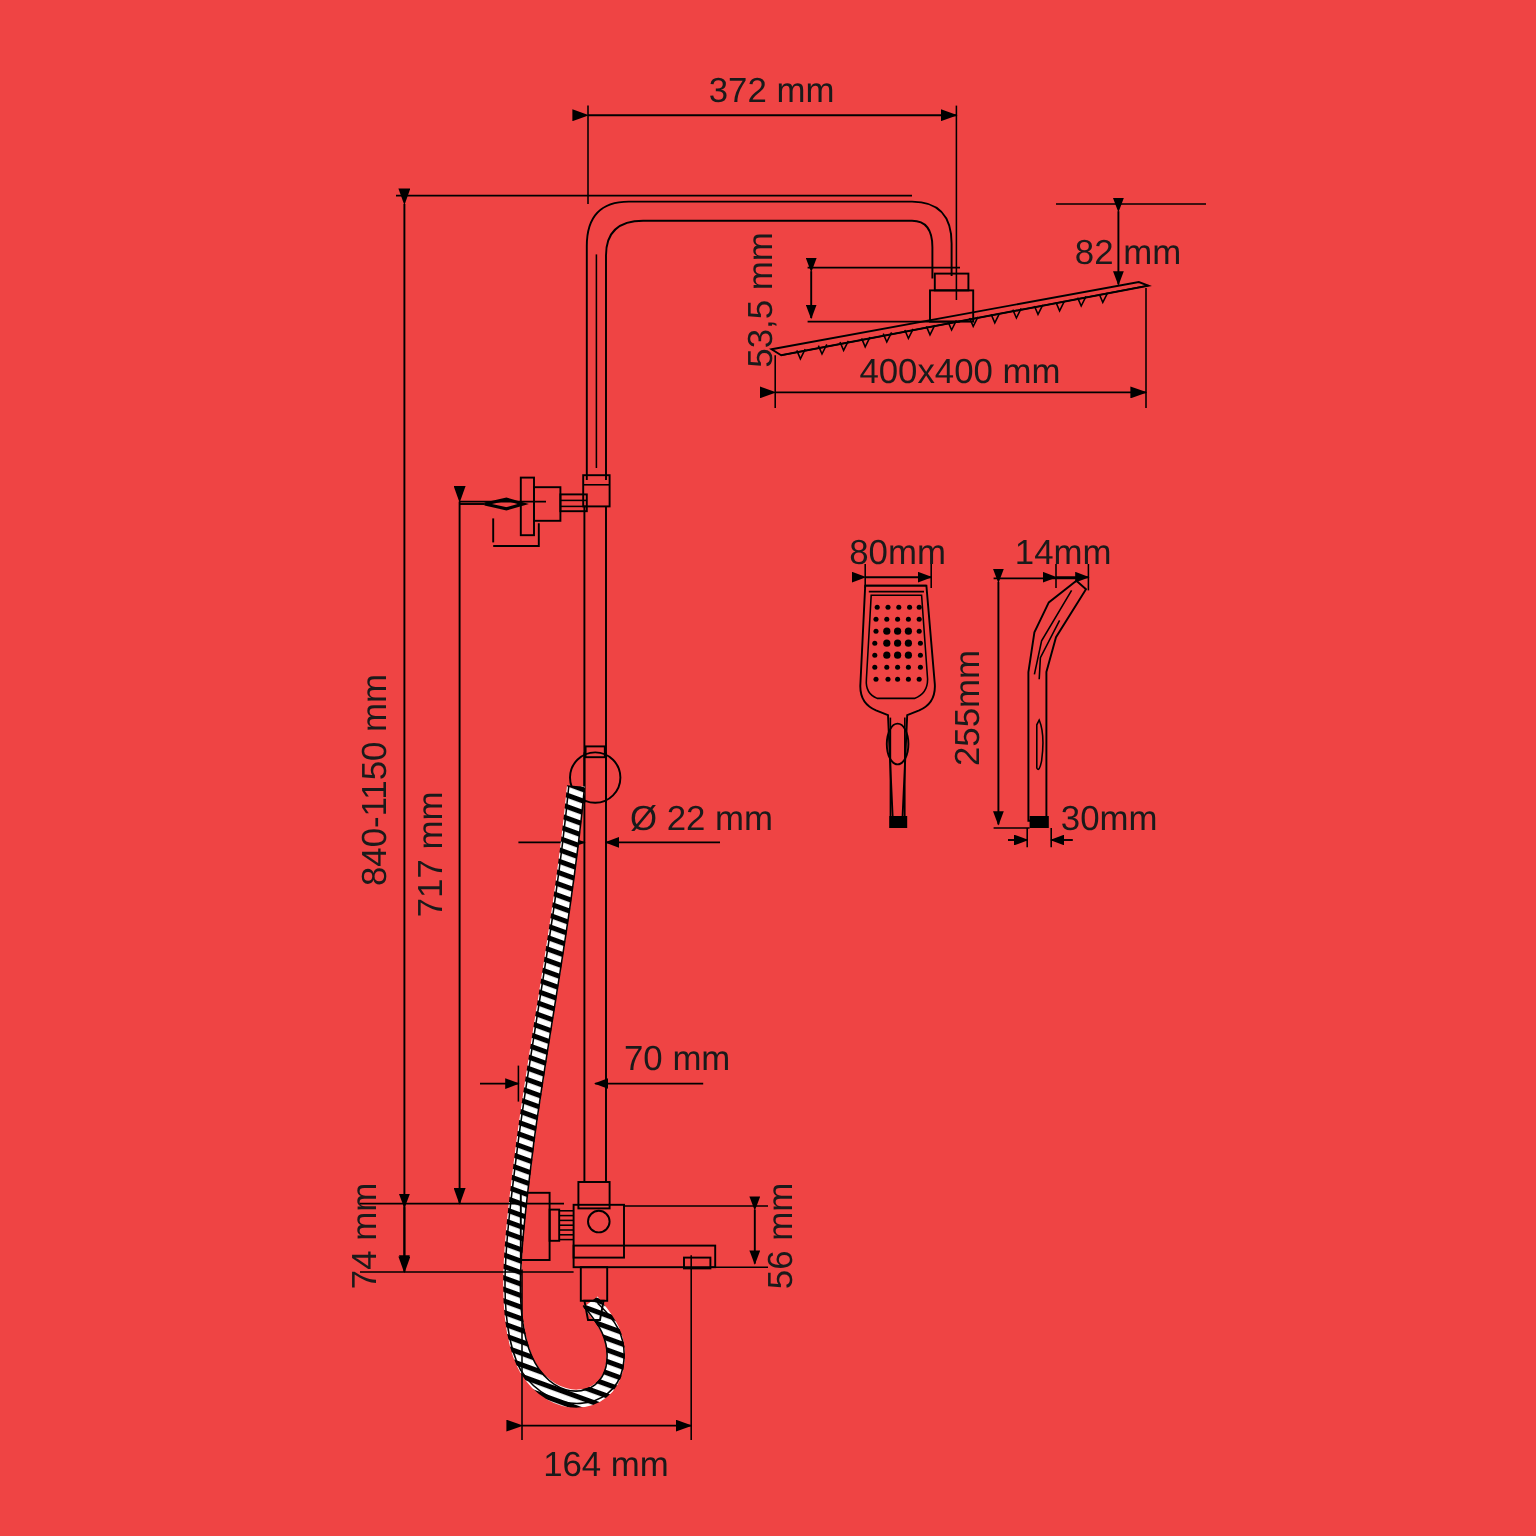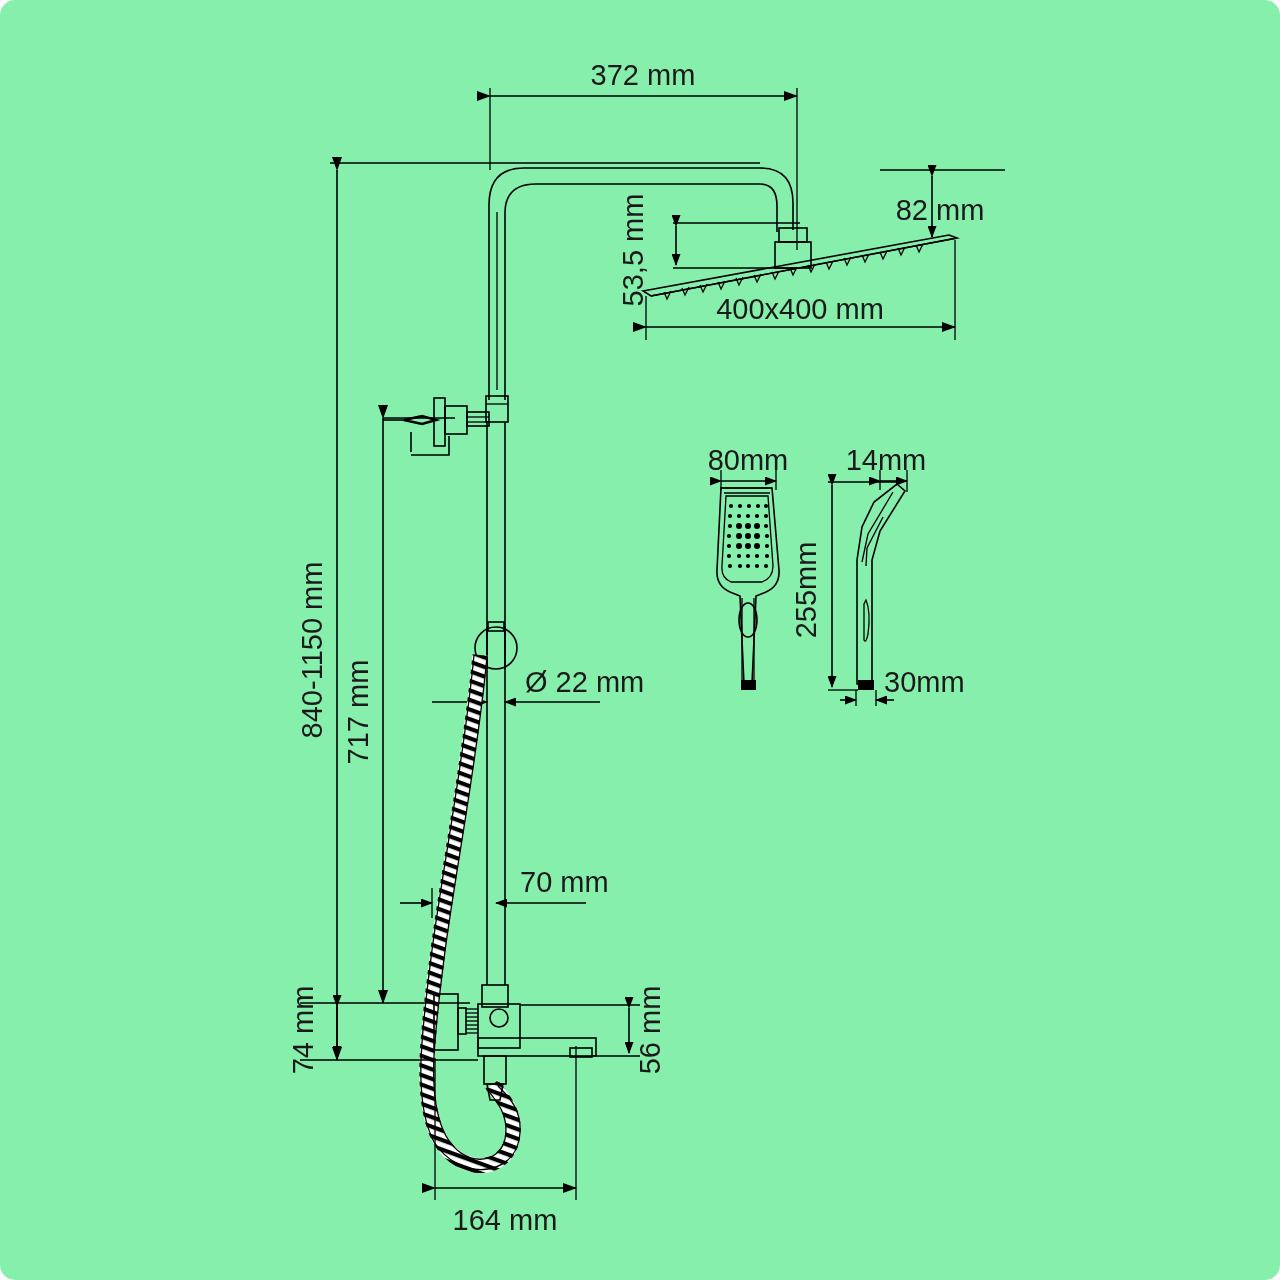--- a/index.html
+++ b/index.html
@@ -1,17 +1,17 @@
 <!DOCTYPE html>
 <html><head>
 <meta charset="utf-8">
 <style>
   html,body{margin:0;padding:0;background:#ffffff;}
   body{width:1280px;height:1280px;font-family:"Liberation Sans",sans-serif;color:#000;}
-  #stage{position:relative;width:1280px;height:1280px;overflow:hidden;background:#86efac;border-radius:15px;}
+  #stage{position:relative;width:1280px;height:1280px;overflow:hidden;background:#ef4444;}
   svg{display:block;}
   .dimtext{font-family:"Liberation Sans",sans-serif;font-size:29px;fill:#1a1a1a;letter-spacing:0px;}
   .ln{stroke:#000;fill:none;}
   .thin{stroke-width:1.6;}
   .thick{stroke-width:2.6;}
   .hair{stroke-width:1.3;}
 </style>
 </head>
 <body>
 

